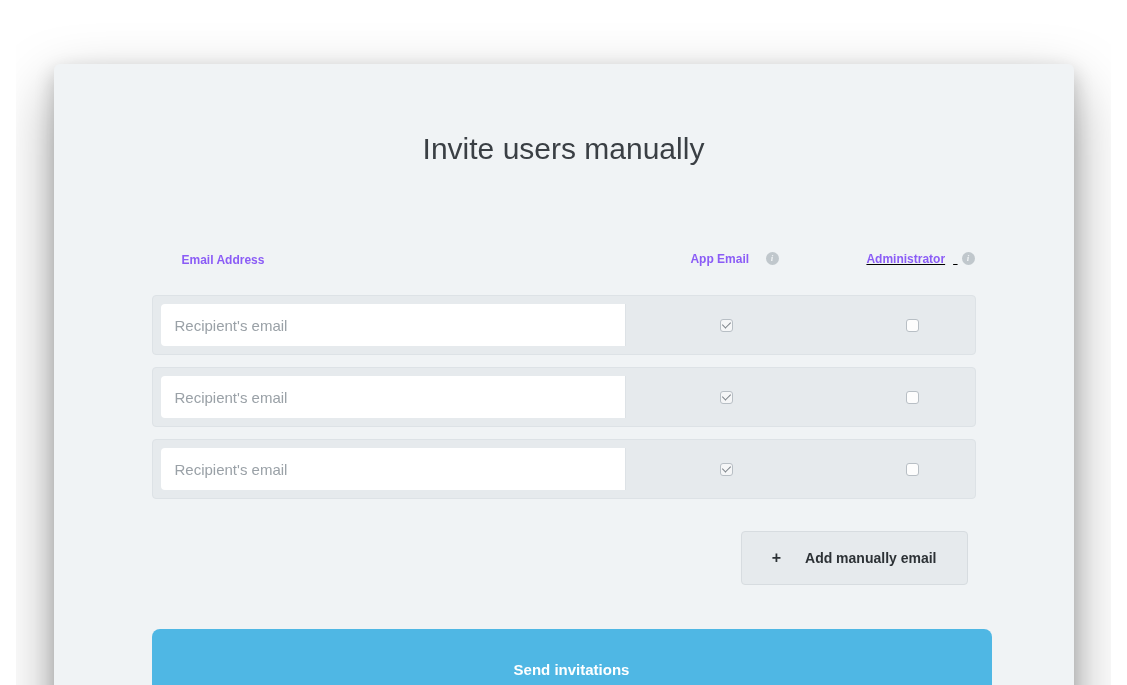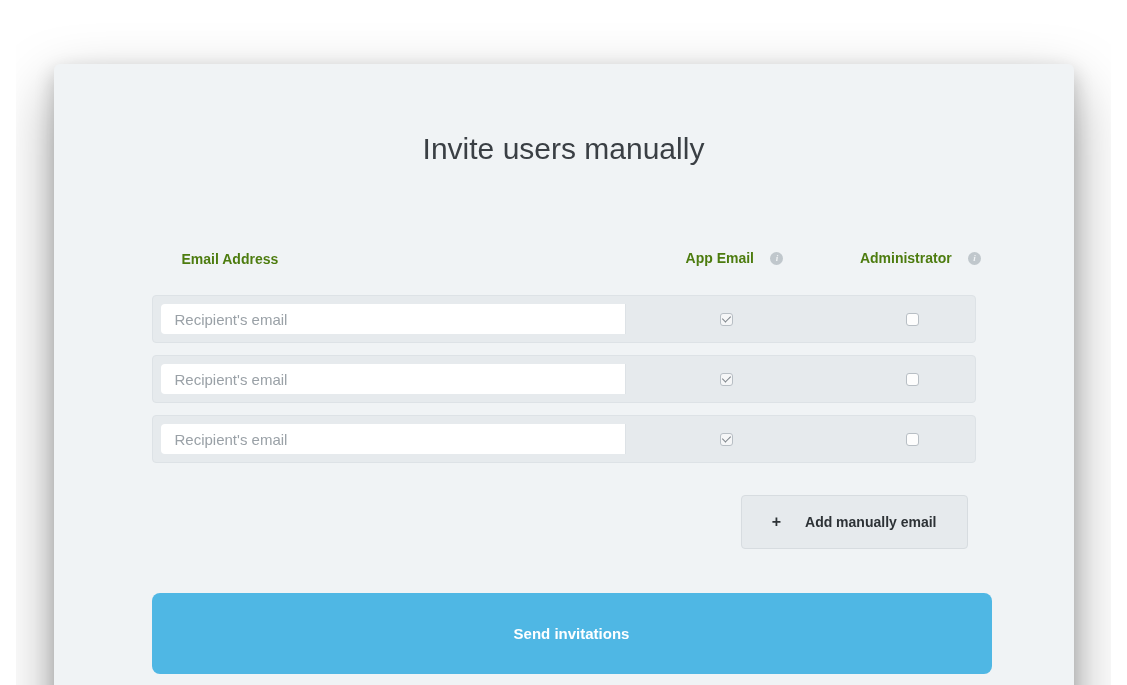--- a/index.html
+++ b/index.html
@@ -38,25 +38,26 @@
     .col-email {
       flex: 0 0 465px;
     }
     .col-appuser {
       flex: 0 0 170px;
       text-align: center;
     }
     .col-admin {
       flex: 0 0 170px;
       text-align: center;
+      text-decoration: underline;
     }
     .header-label {
-      font-size: 14px;
-      font-weight: 700;
-      color: #4d7c0f;
+      font-size: 12px;
+      font-weight: 700;
+      color: #8b5cf6;
       padding-left: 10px;
     }
     .info-icon {
       display: inline-flex;
       vertical-align: middle;
       margin-left: 4px;
       width: 13px;
       height: 13px;
       border-radius: 50%;
       background: #c0c7cc;
@@ -69,21 +70,21 @@
       justify-content: center;
       line-height: 1;
     }
     .row {
       display: flex;
       align-items: stretch;
       background: #e6eaed;
       border: 1px solid #dde2e6;
       border-radius: 4px;
       margin-bottom: 12px;
-      height: 48px;
+      height: 60px;
     }
     .email-input {
       flex: 0 0 465px;
       background: #ffffff;
       border: none;
       border-right: 1px solid #dde2e6;
       border-radius: 4px 0 0 4px;
       padding: 0 14px;
       font-size: 15px;
       color: #333;

